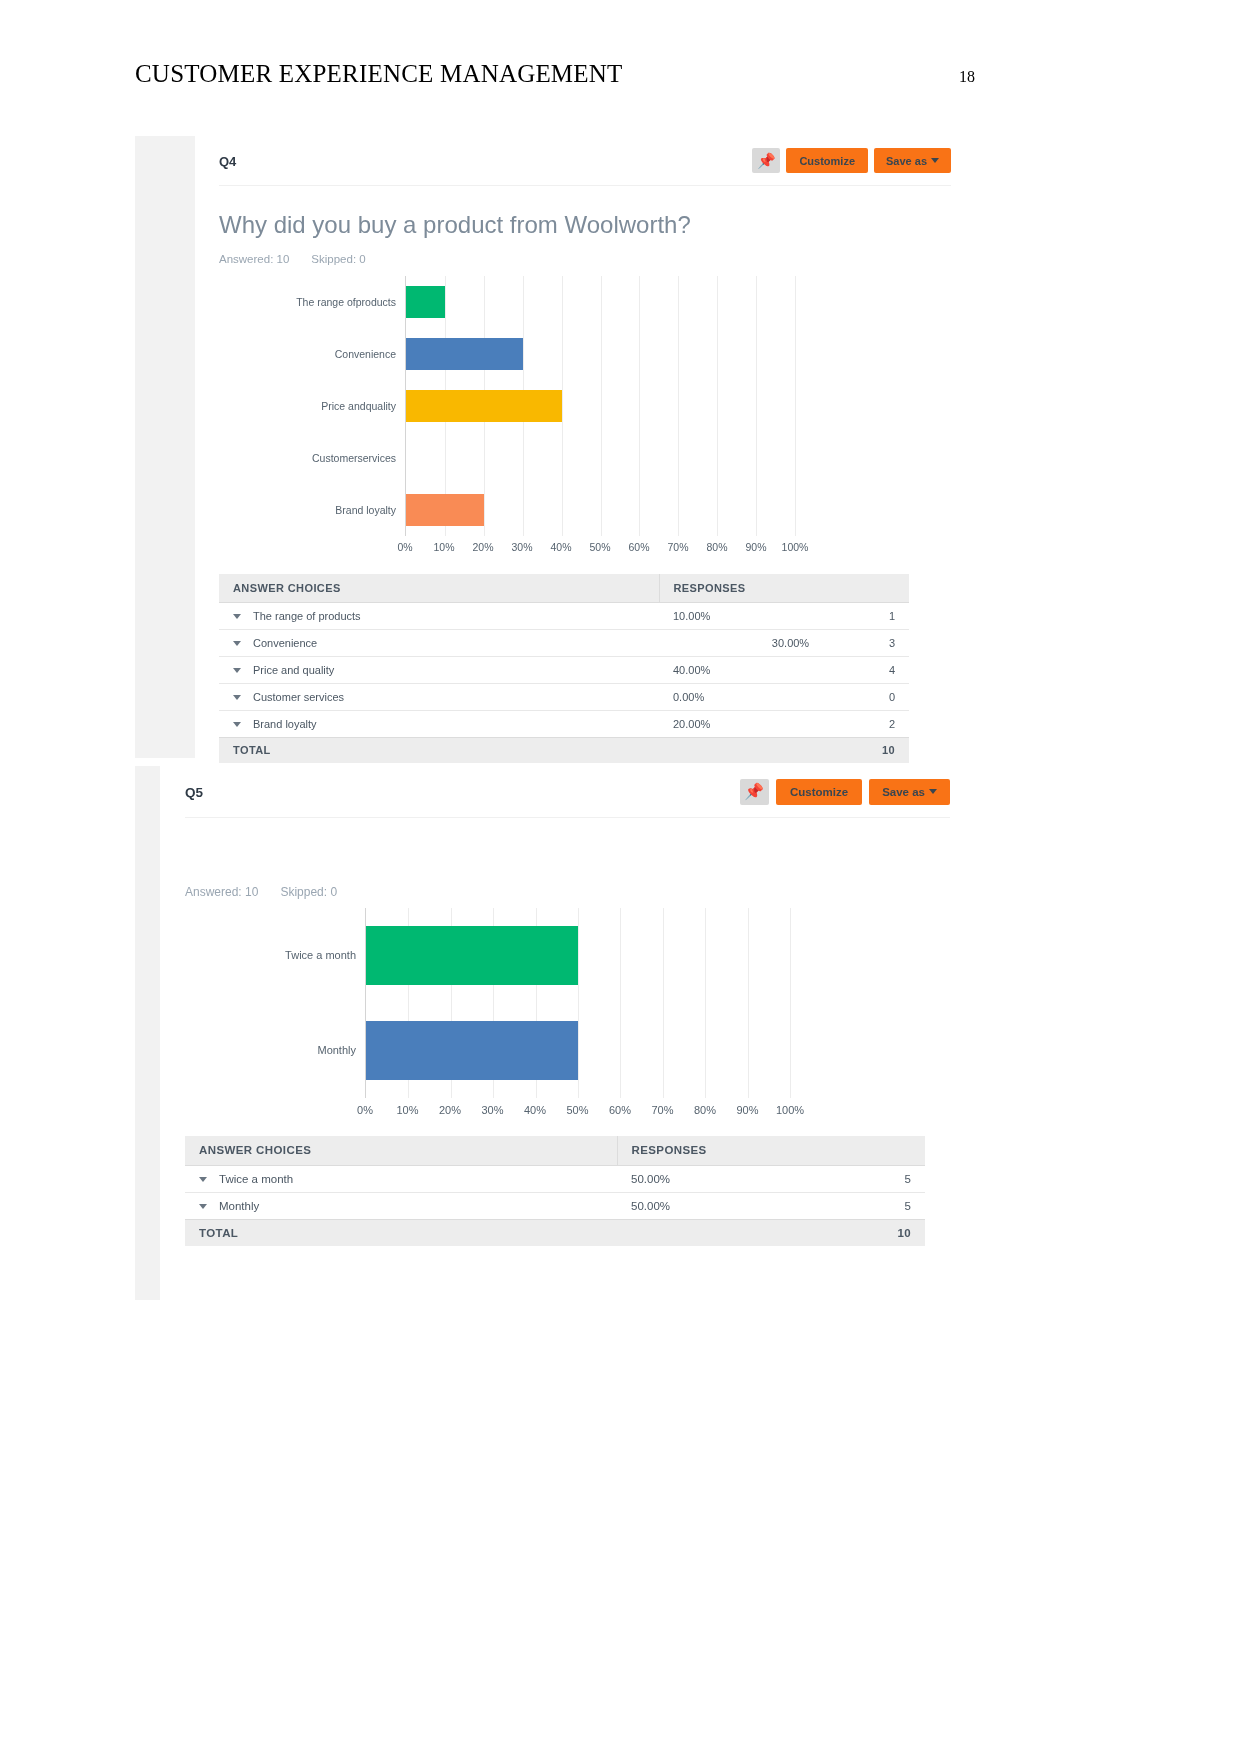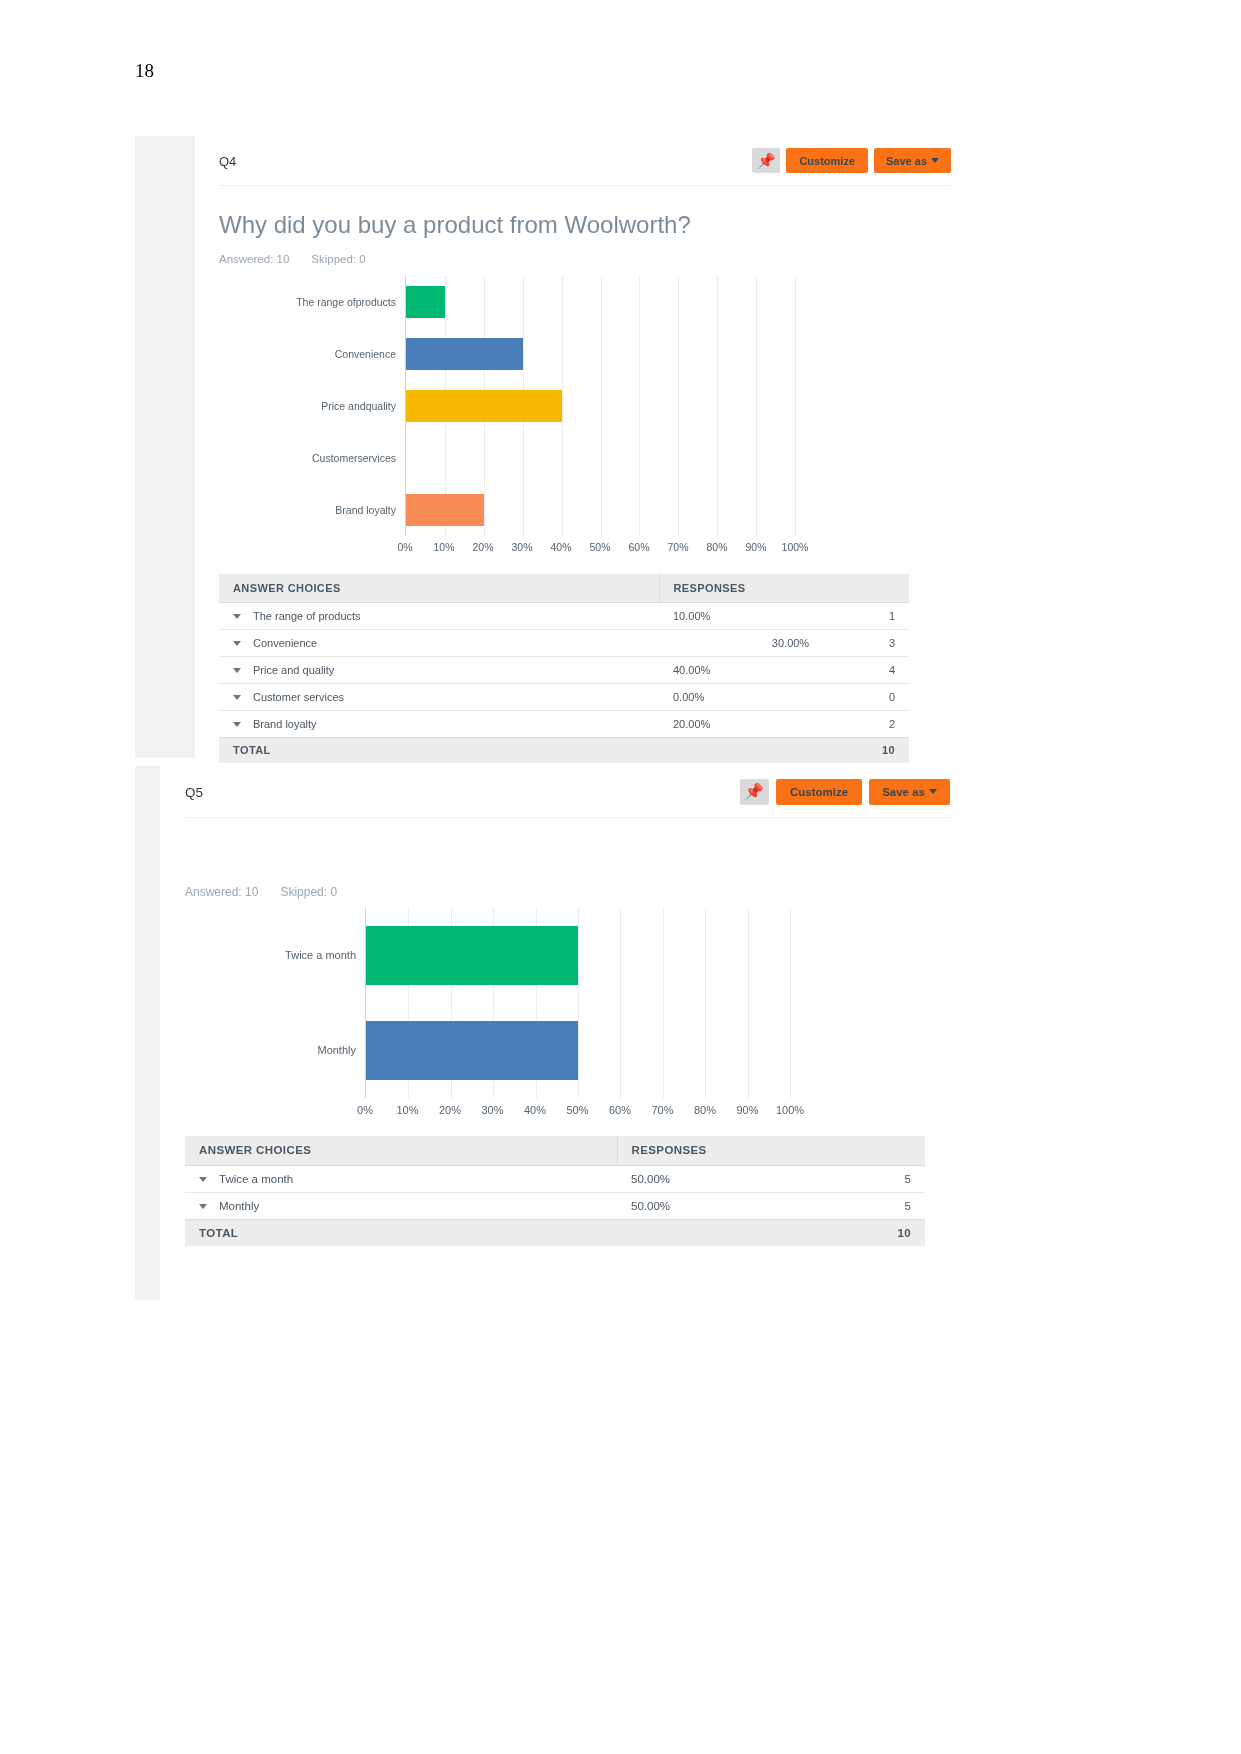--- a/index.html
+++ b/index.html
@@ -26,21 +26,21 @@
     justify-content: space-between;
     font-family: "Liberation Serif", serif;
   }
   .doc-header-title {
     font-size: 25px;
     letter-spacing: 0.2px;
     color: #000;
     white-space: nowrap;
   }
   .doc-header-page {
-    font-size: 19px;
+    font-size: 16px;
     color: #000;
   }
 
   
   .card-outer {
     position: absolute;
     background: #f2f2f2;
     box-sizing: border-box;
   }
   .card-inner {
@@ -56,21 +56,21 @@
     position: relative;
     border-bottom: 1px solid #f0f0f0;
     box-sizing: border-box;
   }
   .qlabel {
     position: absolute;
     left: 0;
     top: 50%;
     transform: translateY(-50%);
     color: #2f3a46;
-    font-weight: normal;
+    font-weight: bold;
   }
   .btn {
     background: #f97316;
     color: #3a4650;
     border: none;
     border-radius: 2px;
     font-weight: bold;
     display: inline-flex;
     align-items: center;
     justify-content: center;
@@ -207,20 +207,21 @@
     font-weight: bold;
     letter-spacing: 0.4px;
     border-top: 1px solid #dcdcdc;
   }
   .num { text-align: right !important; }
 </style>
 </head>
 <body>
 
 <div class="doc-header">
+  <div class="doc-header-title">CUSTOMER EXPERIENCE MANAGEMENT</div>
   <div class="doc-header-page">18</div>
 </div>
 
 <div class="card-outer" style="left:135px; top:136px; width:840px; height:622px;">
   <div class="card-inner" style="left:60px; top:0px; width:780px; height:622px;">
 
     <div class="card-topbar" style="margin:0 24px; height:50px;">
       <div class="qlabel" style="font-size:13px;">Q4</div>
 
       <button class="btn btn-pin" style="width:28px;height:25px;margin-right:6px;">

